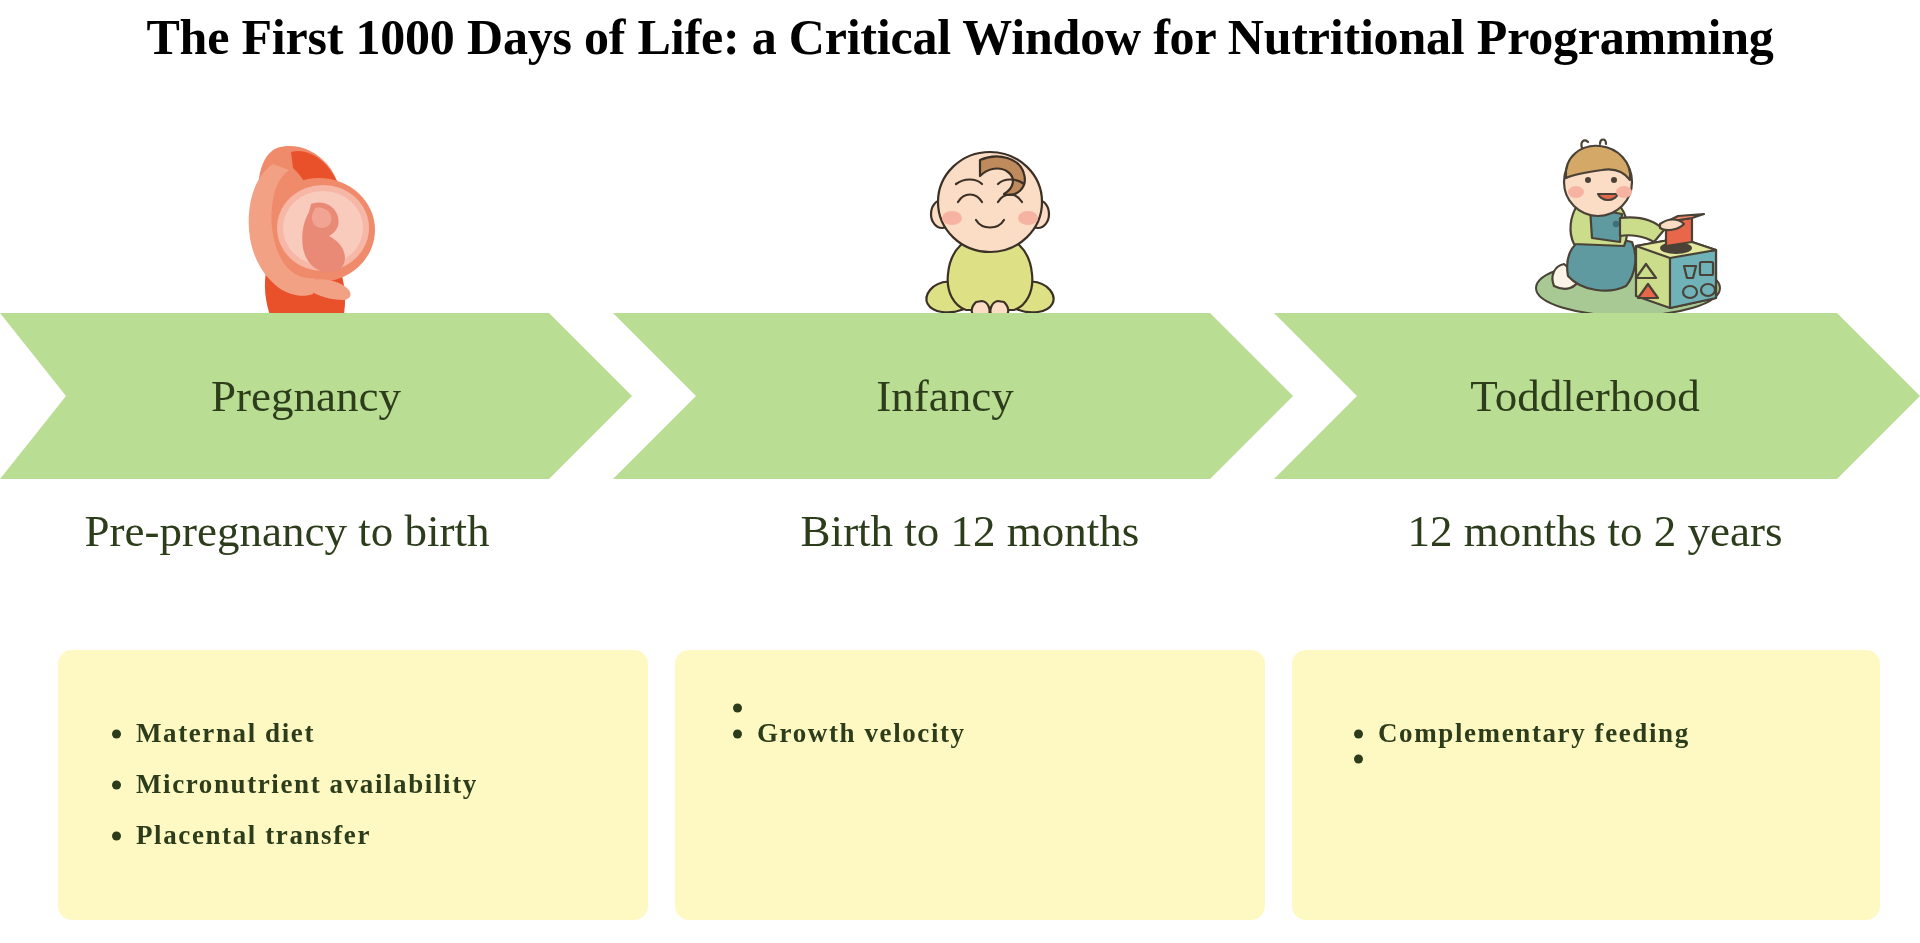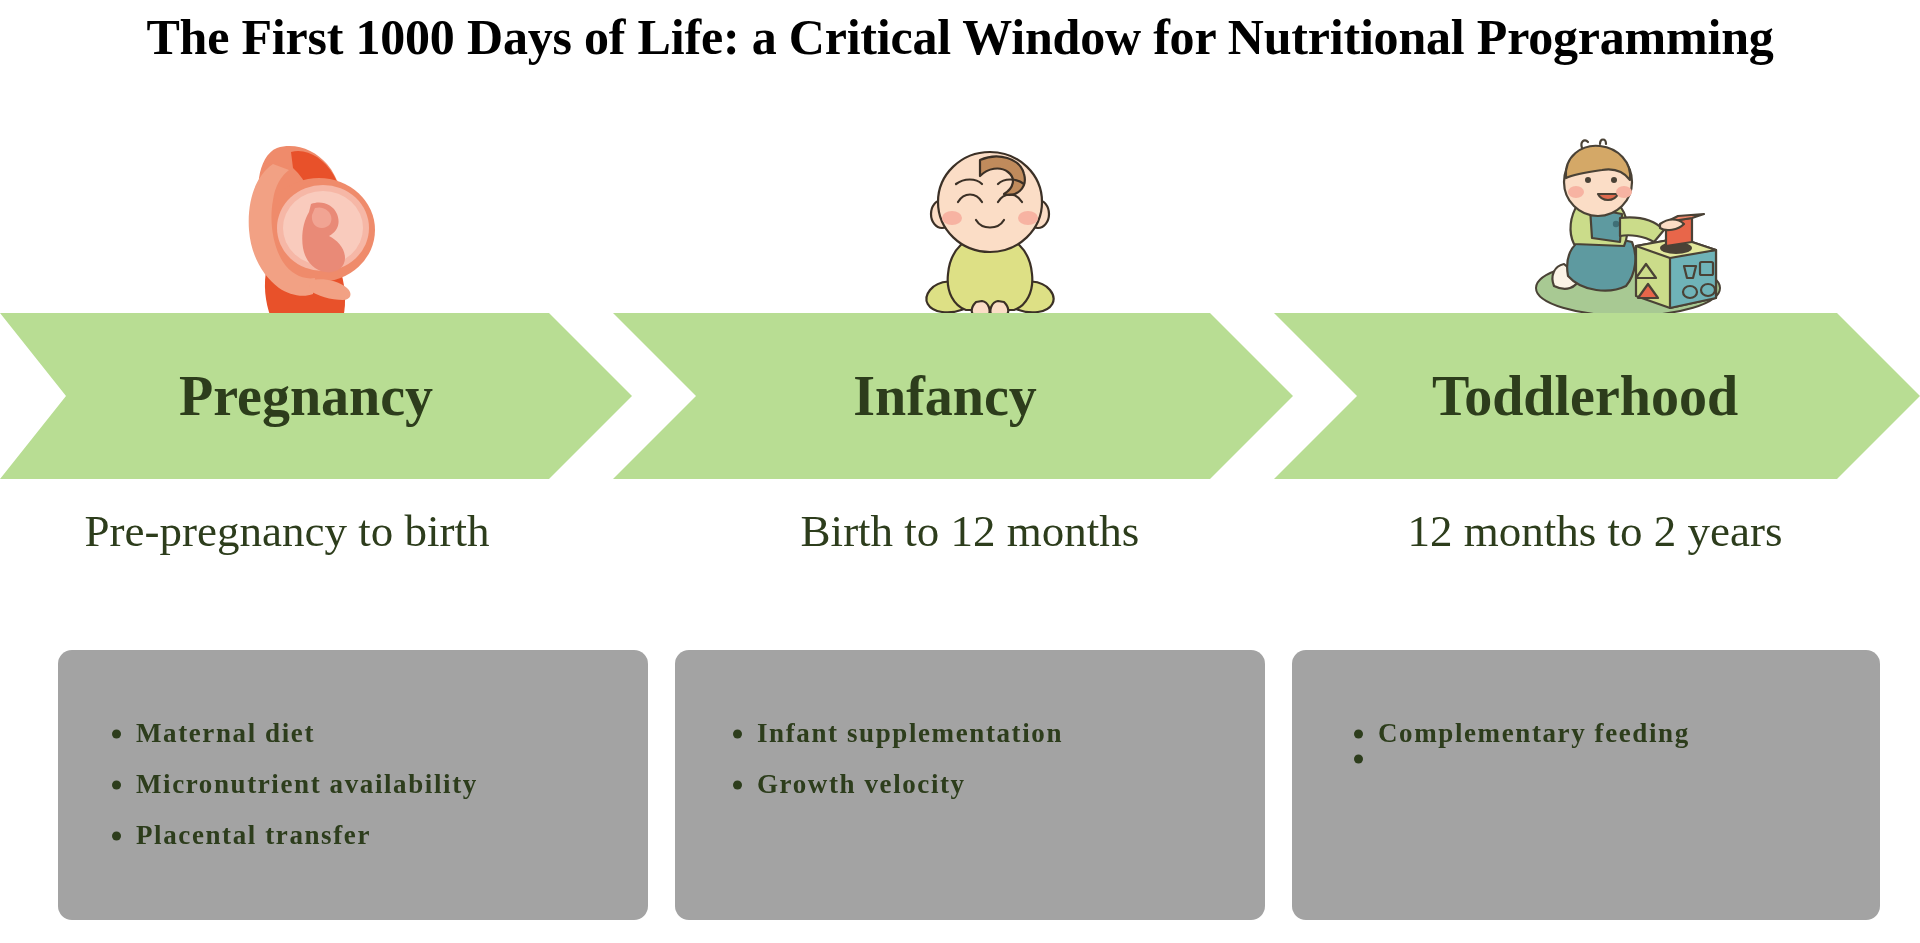--- a/index.html
+++ b/index.html
@@ -72,22 +72,22 @@
     -webkit-clip-path: polygon(0 0, 597px 0, 680px 50%, 597px 100%, 0 100%, 83px 50%);
     clip-path: polygon(0 0, 597px 0, 680px 50%, 597px 100%, 0 100%, 83px 50%);
   }
   .chev-2 {
     left: 1274px;
     width: 646px;
     -webkit-clip-path: polygon(0 0, 563px 0, 646px 50%, 563px 100%, 0 100%, 83px 50%);
     clip-path: polygon(0 0, 563px 0, 646px 50%, 563px 100%, 0 100%, 83px 50%);
   }
   .chev-label {
-    font-size: 56px;
-    font-weight: bold;
+    font-size: 45px;
+    font-weight: normal;
     color: #2d3d1c;
     white-space: nowrap;
     position: relative;
   }
   .chev-0 .chev-label { left: -10px; }
   .chev-1 .chev-label { left: -8px; }
   .chev-2 .chev-label { left: -12px; }
 
   
   .subtitle {
@@ -101,21 +101,21 @@
   }
   #subtitle-0 { left: 0px;    width: 574px; }
   #subtitle-1 { left: 600px;  width: 740px; }
   #subtitle-2 { left: 1270px; width: 650px; }
 
   
   .card {
     position: absolute;
     top: 650px;
     height: 270px;
-    background: #a3a3a3;
+    background: #fef9c3;
     border-radius: 14px;
     box-sizing: border-box;
     padding-top: 58px;
   }
   #card-0 { left: 58px;   width: 590px; }
   #card-1 { left: 675px;  width: 590px; }
   #card-2 { left: 1292px; width: 588px; }
 
   .card ul {
     margin: 0;
@@ -289,21 +289,21 @@
 <div class="card" id="card-0">
   <ul>
     <li><span class="bullet-dot"></span><span>Maternal diet</span></li>
     <li><span class="bullet-dot"></span><span>Micronutrient availability</span></li>
     <li><span class="bullet-dot"></span><span>Placental transfer</span></li>
   </ul>
 </div>
 
 <div class="card" id="card-1">
   <ul>
-    <li><span class="bullet-dot"></span><span>Infant supplementation</span></li>
+    <li><span class="bullet-dot"></span></li>
     <li><span class="bullet-dot"></span><span>Growth velocity</span></li>
   </ul>
 </div>
 
 <div class="card" id="card-2">
   <ul>
     <li><span class="bullet-dot"></span><span>Complementary feeding</span></li>
     <li><span class="bullet-dot"></span></li>
   </ul>
 </div>

